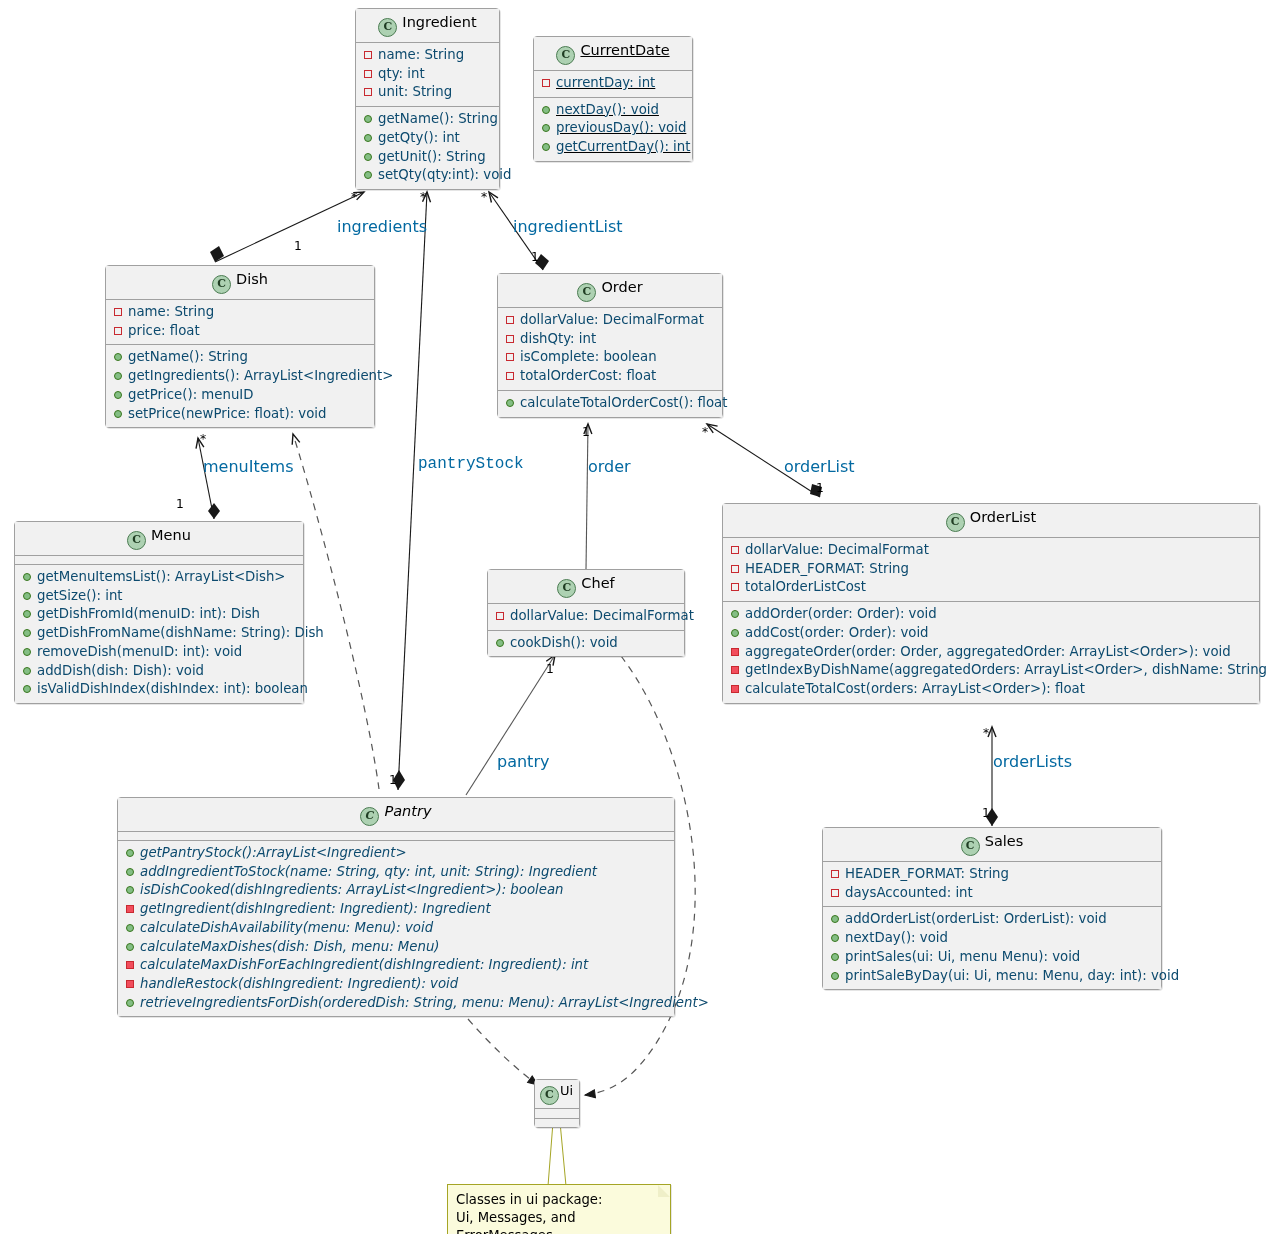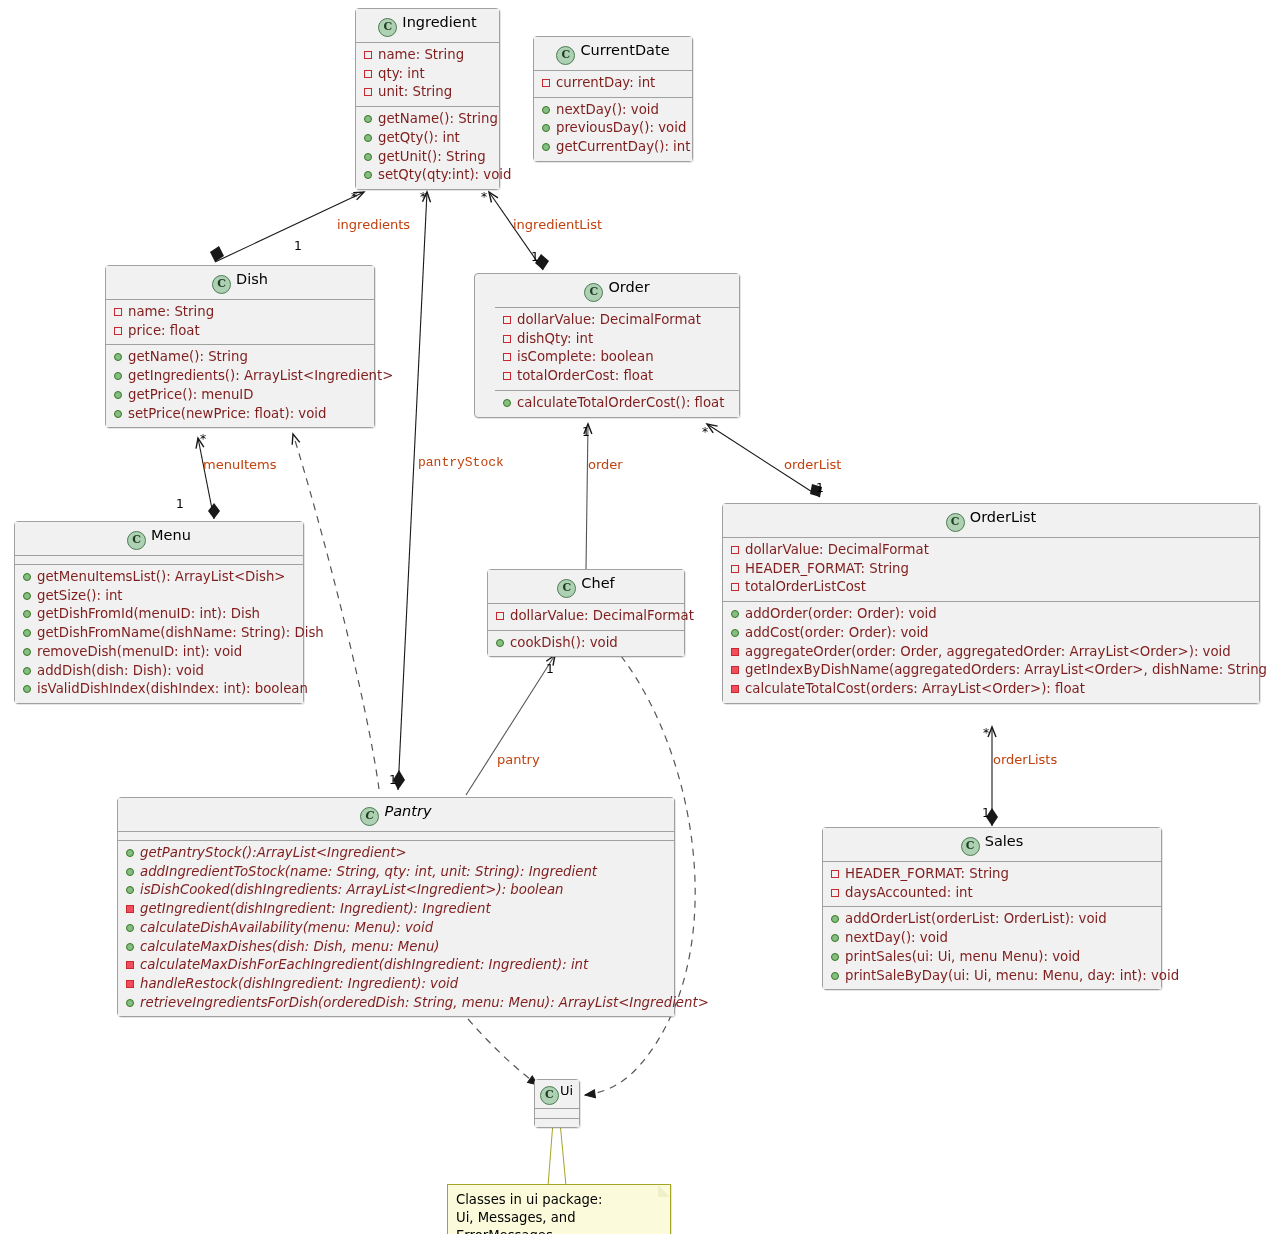--- a/index.html
+++ b/index.html
@@ -63,21 +63,21 @@
   .uml-section {
     padding: 3px 4px 4px 6px;
     background: #F1F1F1;
   }
   .uml-section.empty {
     height: 8px;
     padding: 0;
   }
   .uml-row {
     font-size: 13.3px;
-    color: #7f1d1d;
+    color: #0c4a6e;
     line-height: 18.7px;
     white-space: nowrap;
     padding-left: 2px;
   }
   .mk {
     display: inline-block;
     width: 8px;
     height: 8px;
     margin-right: 6px;
     vertical-align: 0px;
@@ -95,22 +95,22 @@
     border: 1px solid #38761D;
     width: 8px; height: 8px;
   }
   
   .mk.priv-op {
     background: #F24D5C;
     border: 1px solid #C82930;
   }
   .edge-label {
     position: absolute;
-    font-size: 13px;
-    color: #c2410c;
+    font-size: 16px;
+    color: #0369a1;
     white-space: nowrap;
   }
   .mult-label {
     position: absolute;
     font-size: 12.3px;
     color: #000000;
     white-space: nowrap;
   }
   .note-box {
     position: absolute;
@@ -220,21 +220,21 @@
     </div>
     <div class="uml-sep"></div>
     <div class="uml-section">
       <div class="uml-row"><span class="mk pub-op"></span><span>getName(): String</span></div>
       <div class="uml-row"><span class="mk pub-op"></span><span>getQty(): int</span></div>
       <div class="uml-row"><span class="mk pub-op"></span><span>getUnit(): String</span></div>
       <div class="uml-row"><span class="mk pub-op"></span><span>setQty(qty:int): void</span></div>
     </div>
   </div>
 
-  <div class="uml-class" style="left:533px; top:36px; width:160px;">
+  <div class="uml-class" style="left:533px; top:36px; width:160px;text-decoration:underline;">
     <div class="uml-head">
       <span class="cicon">C</span><span>CurrentDate</span>
     </div>
     <div class="uml-sep"></div>
     <div class="uml-section">
       <div class="uml-row"><span class="mk priv-attr"></span><span>currentDay: int</span></div>
     </div>
     <div class="uml-sep"></div>
     <div class="uml-section">
       <div class="uml-row"><span class="mk pub-op"></span><span>nextDay(): void</span></div>
@@ -254,21 +254,21 @@
     </div>
     <div class="uml-sep"></div>
     <div class="uml-section">
       <div class="uml-row"><span class="mk pub-op"></span><span>getName(): String</span></div>
       <div class="uml-row"><span class="mk pub-op"></span><span>getIngredients(): ArrayList&lt;Ingredient&gt;</span></div>
       <div class="uml-row"><span class="mk pub-op"></span><span>getPrice(): menuID</span></div>
       <div class="uml-row"><span class="mk pub-op"></span><span>setPrice(newPrice: float): void</span></div>
     </div>
   </div>
 
-  <div class="uml-class" style="left:474px; top:273px; width:266px;padding-left:20px;">
+  <div class="uml-class" style="left:497px; top:273px; width:226px;">
     <div class="uml-head">
       <span class="cicon">C</span><span>Order</span>
     </div>
     <div class="uml-sep"></div>
     <div class="uml-section">
       <div class="uml-row"><span class="mk priv-attr"></span><span>dollarValue: DecimalFormat</span></div>
       <div class="uml-row"><span class="mk priv-attr"></span><span>dishQty: int</span></div>
       <div class="uml-row"><span class="mk priv-attr"></span><span>isComplete: boolean</span></div>
       <div class="uml-row"><span class="mk priv-attr"></span><span>totalOrderCost: float</span></div>
     </div>

